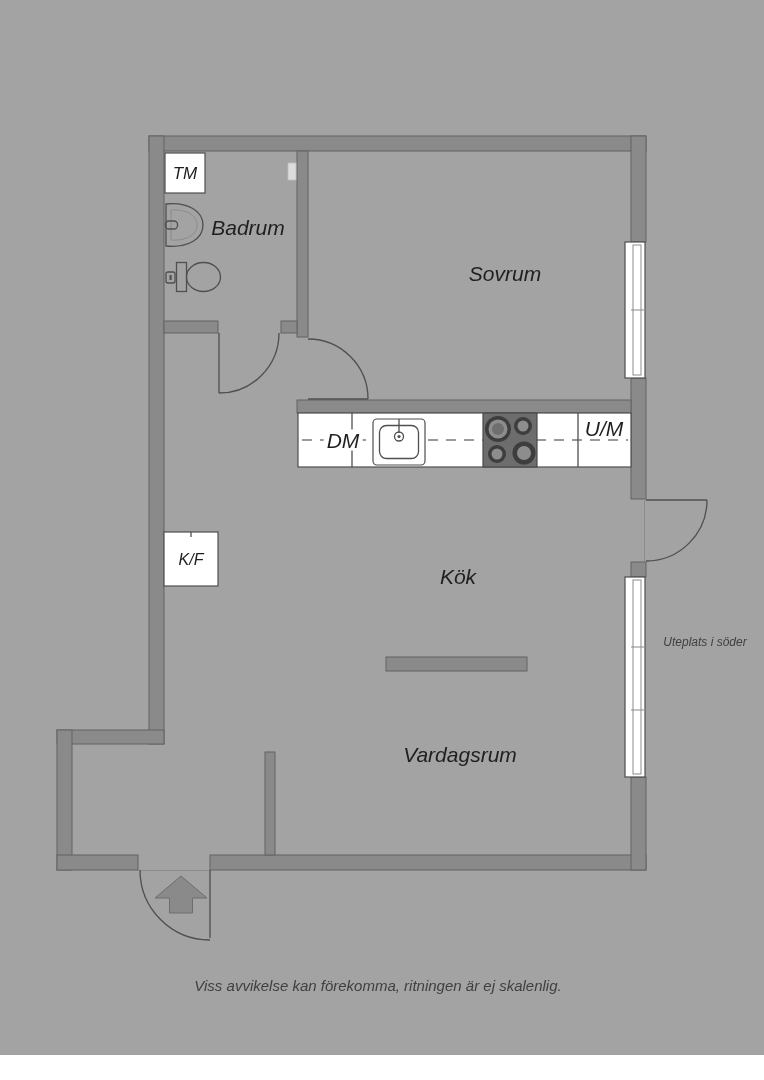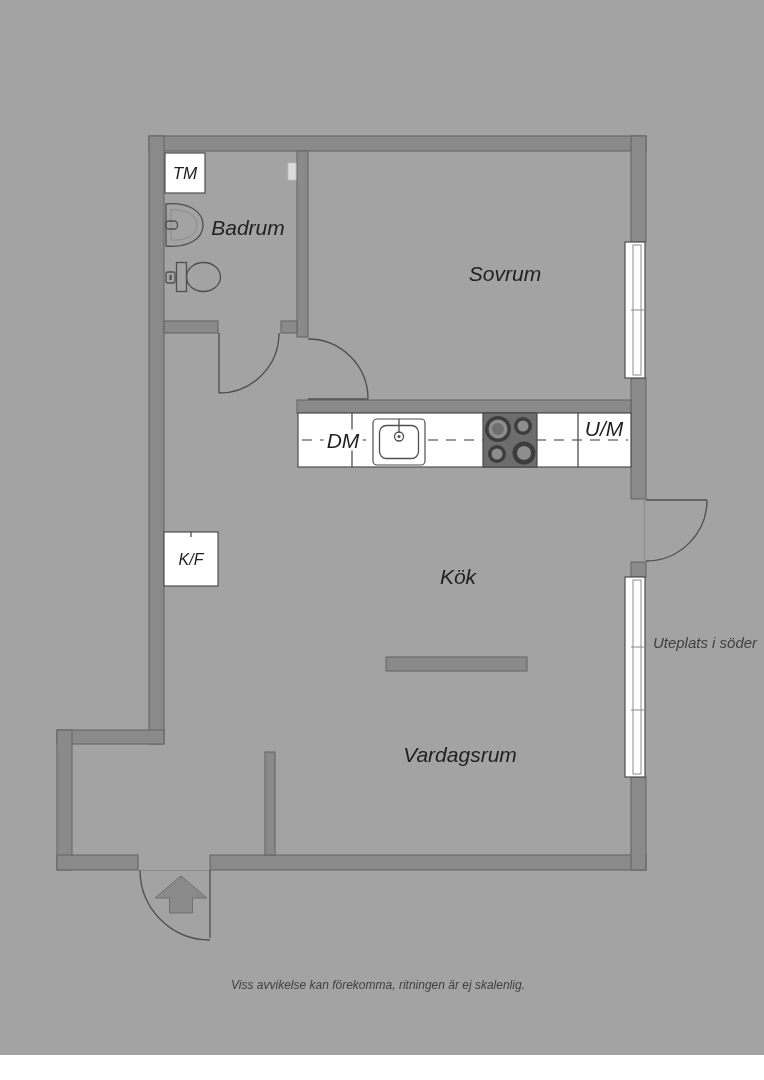--- a/index.html
+++ b/index.html
@@ -25,22 +25,22 @@
   .burner-c{fill:#6f6f6f;}
   .arrow{fill:var(--wall);stroke:#6e6e6e;stroke-width:1;}
   .marker{fill:#dcdcdc;stroke:#bfbfbf;stroke-width:0.8;}
   .label{
     position:absolute;transform:translate(-50%,-50%);white-space:nowrap;
     color:var(--text);font-size:21px;line-height:1;
   }
   .label.small{font-size:17px;}
   .label.appliance{font-size:21px;background:#ffffff;padding:0 3px;}
   .label.kf{font-size:16px;}
-  .label.outdoor{font-size:15px;color:var(--text-muted);}
-  .label.footer{font-size:12px;color:var(--text-muted);}
+  .label.outdoor{font-size:12px;color:var(--text-muted);}
+  .label.footer{font-size:15px;color:var(--text-muted);}
 </style>
 </head>
 <body>
 
 <div class="page">
 
   <svg width="764" height="1080" viewBox="0 0 764 1080">
 
     <g>
       <rect class="wall" x="149" y="136" width="497" height="15"></rect>

